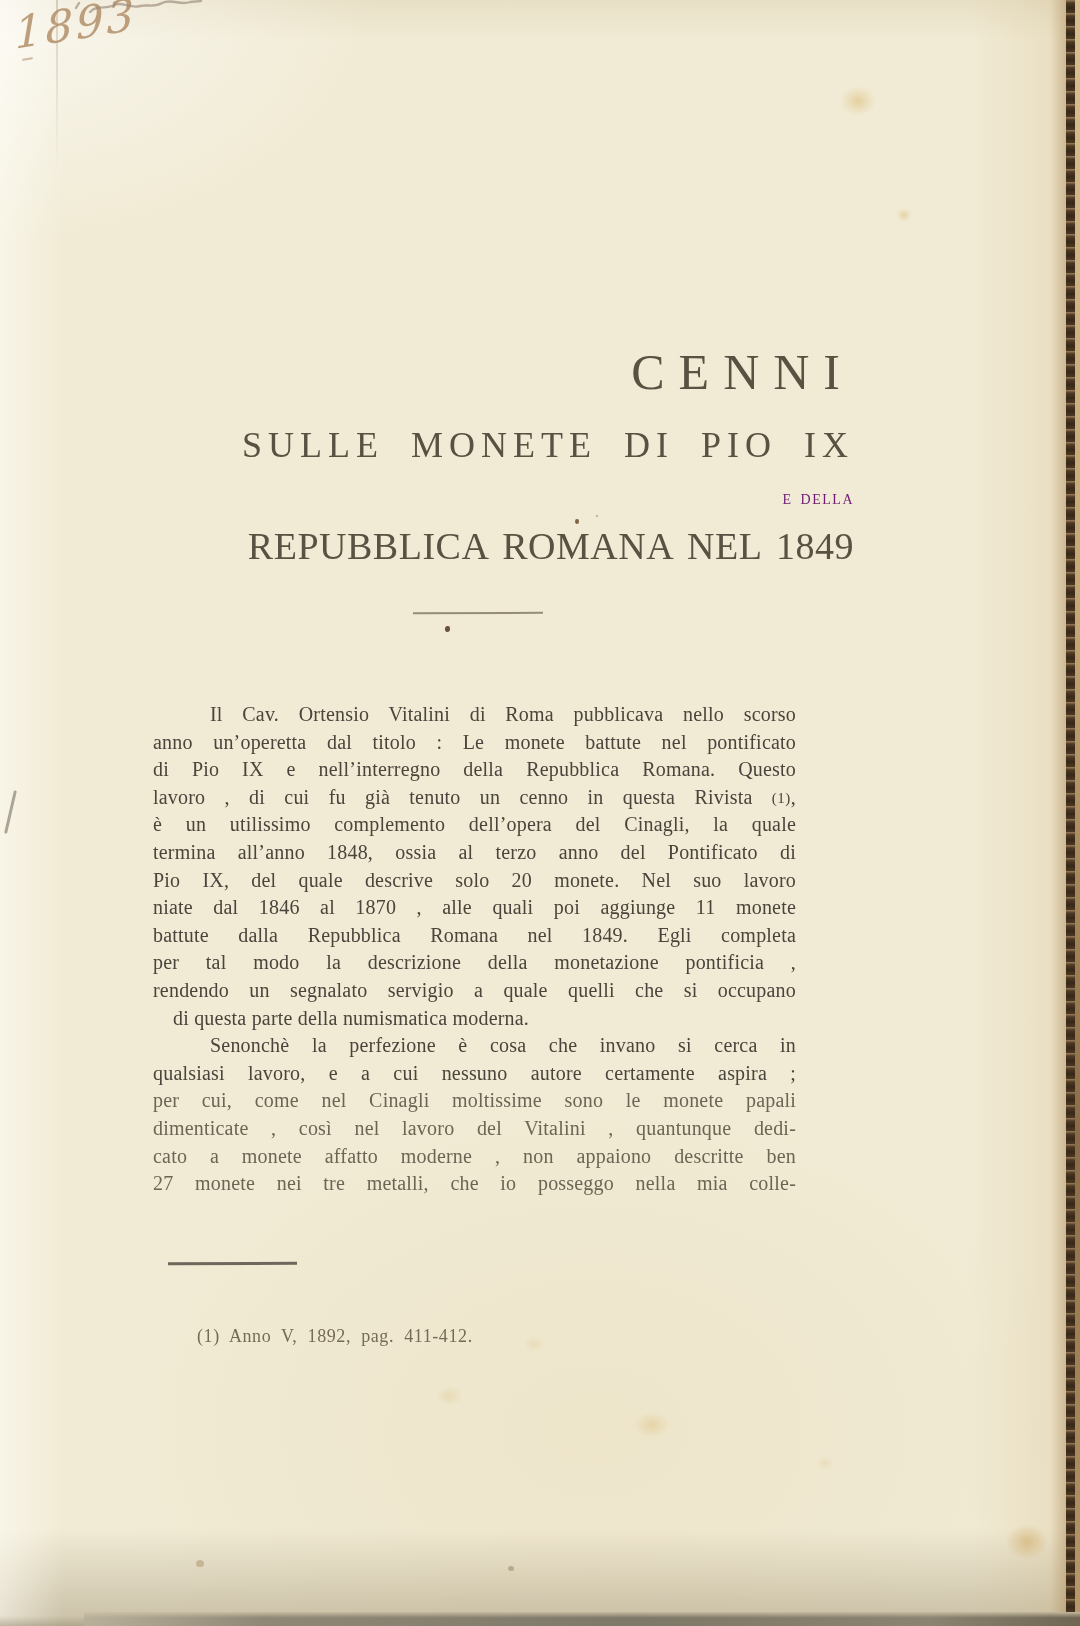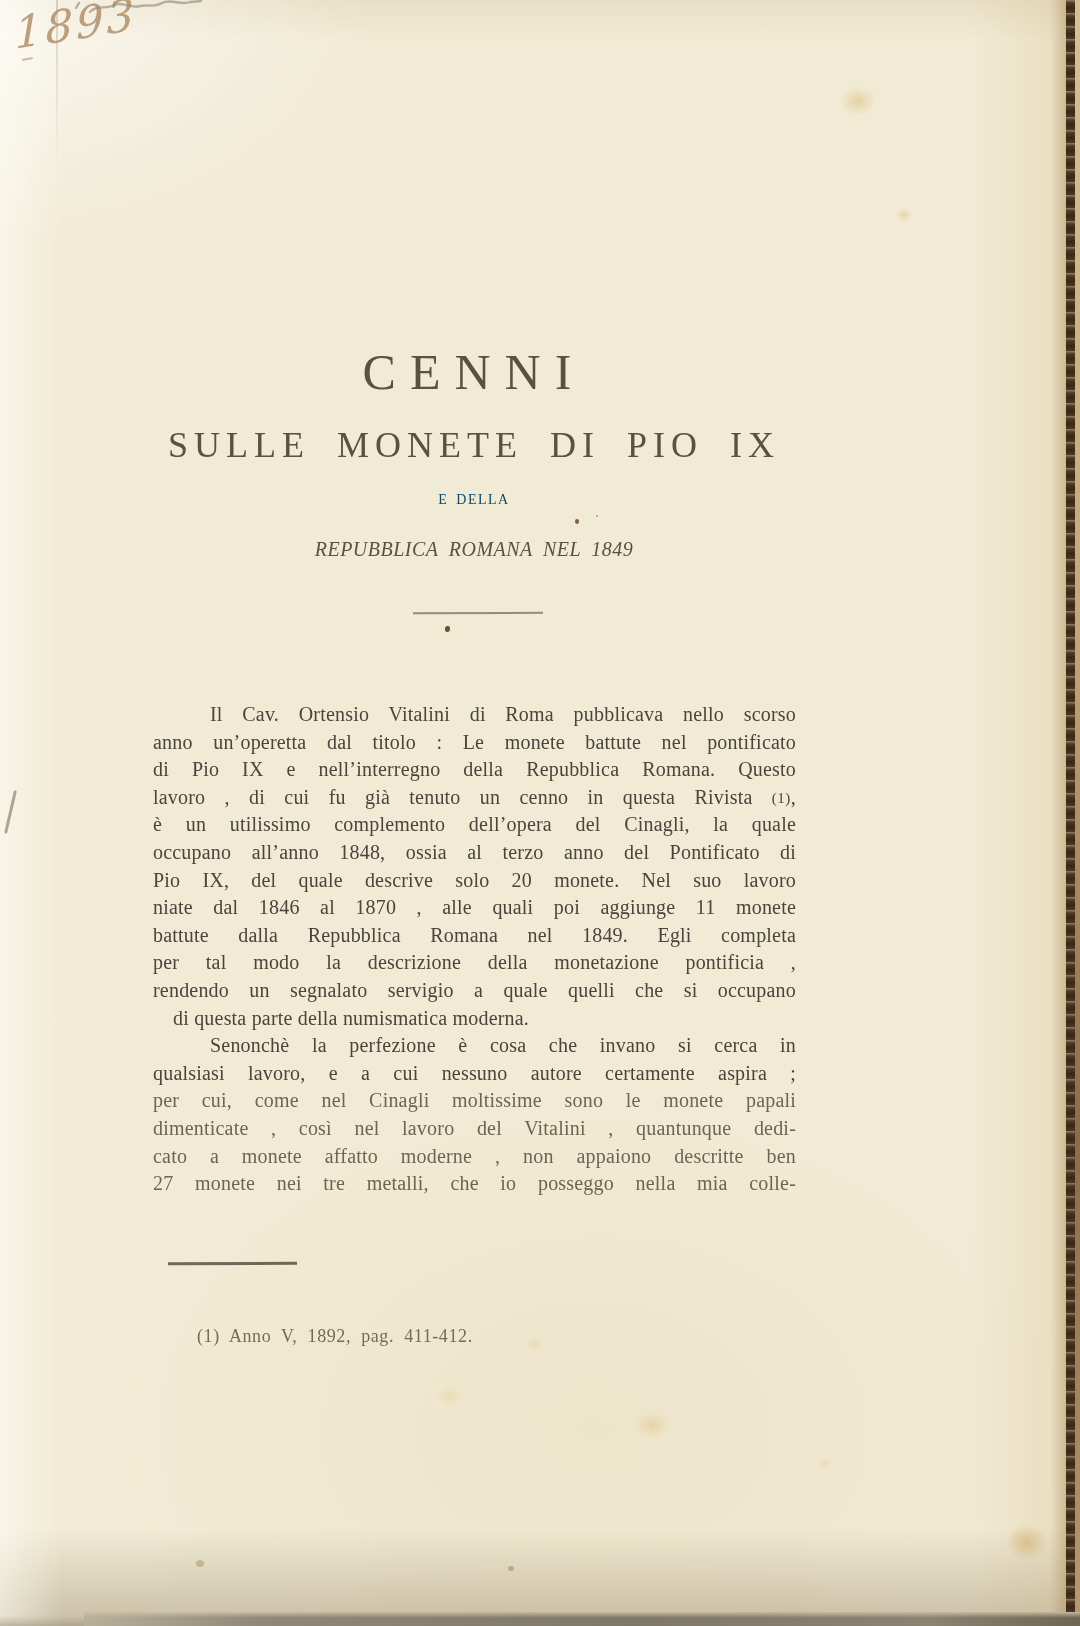--- a/index.html
+++ b/index.html
@@ -51,25 +51,25 @@
     letter-spacing:3px;opacity:.85;
   }
   .hand-scribble{position:absolute;left:70px;top:0px;opacity:.8;}
   .hand-dash{position:absolute;left:22px;top:58px;width:11px;height:2px;
     background:var(--handwriting,#b3906a);transform:rotate(-10deg);opacity:.6;border-radius:1px;}
   .pencil-mark{position:absolute;left:9px;top:790px;width:3px;height:44px;
     background:#93897a;transform:rotate(13deg);opacity:.75;border-radius:2px;}
 
   
   .title-block{position:absolute;left:94px;top:0;width:760px;height:0;text-align:center;color:var(--title-ink,#5a5143);}
-  .title-block > div{position:absolute;left:0;right:0;line-height:1;}
+  .title-block > div{position:absolute;left:0;right:0;line-height:1;text-align:right;}
   .t-cenni{top:347px;font-size:50px;letter-spacing:14px;font-weight:400;}
   .t-sulle{top:427px;font-size:36px;letter-spacing:6px;word-spacing:12px;}
-  .t-edella{top:493px;font-size:14px;letter-spacing:1.5px;word-spacing:3px;color:#0c4a6e;}
-  .t-repubblica{top:539px;font-size:20px;letter-spacing:.5px;word-spacing:5px;font-style:italic;}
+  .t-edella{top:493px;font-size:14px;letter-spacing:1.5px;word-spacing:3px;color:#701a75;}
+  .t-repubblica{top:527px;font-size:38px;letter-spacing:.5px;word-spacing:5px;}
 
   .ink-dot-a{position:absolute;left:575px;top:519px;width:4px;height:5px;border-radius:50% 45% 55% 50%;background:#6f4a2e;opacity:.85;}
   .ink-dot-b{position:absolute;left:596px;top:515px;width:2px;height:2px;border-radius:50%;background:#a58f72;opacity:.8;}
   .divider{position:absolute;left:413px;top:612px;width:130px;height:2px;background:#857a66;opacity:.85;transform:rotate(-.2deg);}
   .ornament-dot{position:absolute;left:445px;top:626px;width:5px;height:6px;border-radius:55% 45% 60% 50%;background:#5c3e27;opacity:.9;}
 
   
   .body-text{
     position:absolute;left:153px;top:701px;width:643px;
     font-size:20px;line-height:27.6px;color:var(--ink,#4a443c);
@@ -123,21 +123,21 @@
   <div class="ink-dot-b"></div>
   <div class="divider"></div>
   <div class="ornament-dot"></div>
 
   <div class="body-text">
       <div class="bline indent"><span>Il Cav. Ortensio Vitalini di Roma pubblicava nello scorso</span></div>
       <div class="bline"><span>anno un’operetta dal titolo : </span><span class="italic">Le monete battute nel pontificato</span></div>
       <div class="bline"><span class="italic">di Pio IX e nell’interregno della Repubblica Romana.</span><span> Questo</span></div>
       <div class="bline"><span>lavoro , di cui fu già tenuto un cenno in questa </span><span class="italic">Rivista</span><span> </span><span class="sup">(1)</span><span>,</span></div>
       <div class="bline"><span>è un utilissimo complemento dell’opera del Cinagli, la quale</span></div>
-      <div class="bline"><span>occupano all’anno 1848, ossia al terzo anno del Pontificato di</span></div>
+      <div class="bline"><span>termina all’anno 1848, ossia al terzo anno del Pontificato di</span></div>
       <div class="bline"><span>Pio IX, del quale descrive solo 20 monete. Nel suo lavoro</span></div>
       <div class="bline"><span>niate dal 1846 al 1870 , alle quali poi aggiunge 11 monete</span></div>
       <div class="bline"><span>battute dalla Repubblica Romana nel 1849. Egli completa</span></div>
       <div class="bline"><span>per tal modo la descrizione della monetazione pontificia ,</span></div>
       <div class="bline"><span>rendendo un segnalato servigio a quale quelli che si occupano</span></div>
       <div class="bline end"><span>di questa parte della numismatica moderna.</span></div>
       <div class="bline indent"><span>Senonchè la perfezione è cosa che invano si cerca in</span></div>
       <div class="bline"><span>qualsiasi lavoro, e a cui nessuno autore certamente aspira ;</span></div>
       <div class="bline faded"><span>per cui, come nel Cinagli moltissime sono le monete papali</span></div>
       <div class="bline faded"><span>dimenticate , così nel lavoro del Vitalini , quantunque dedi-</span></div>

